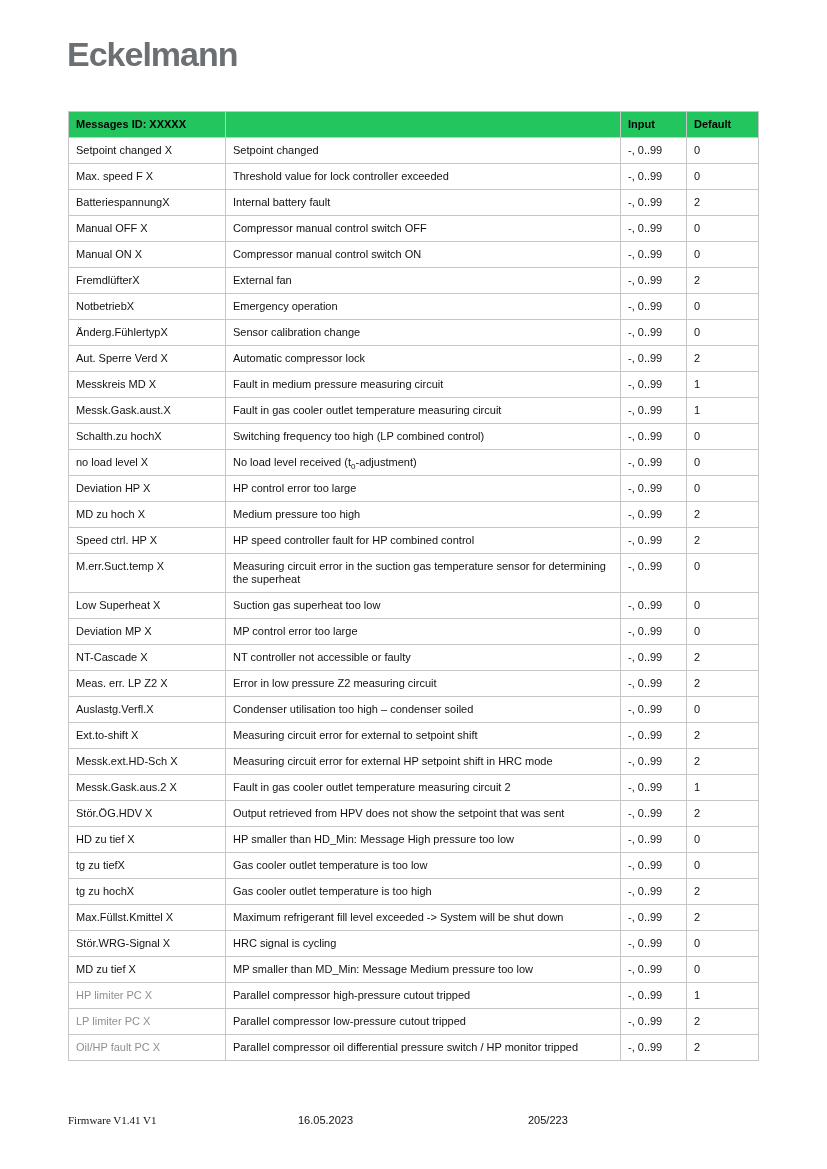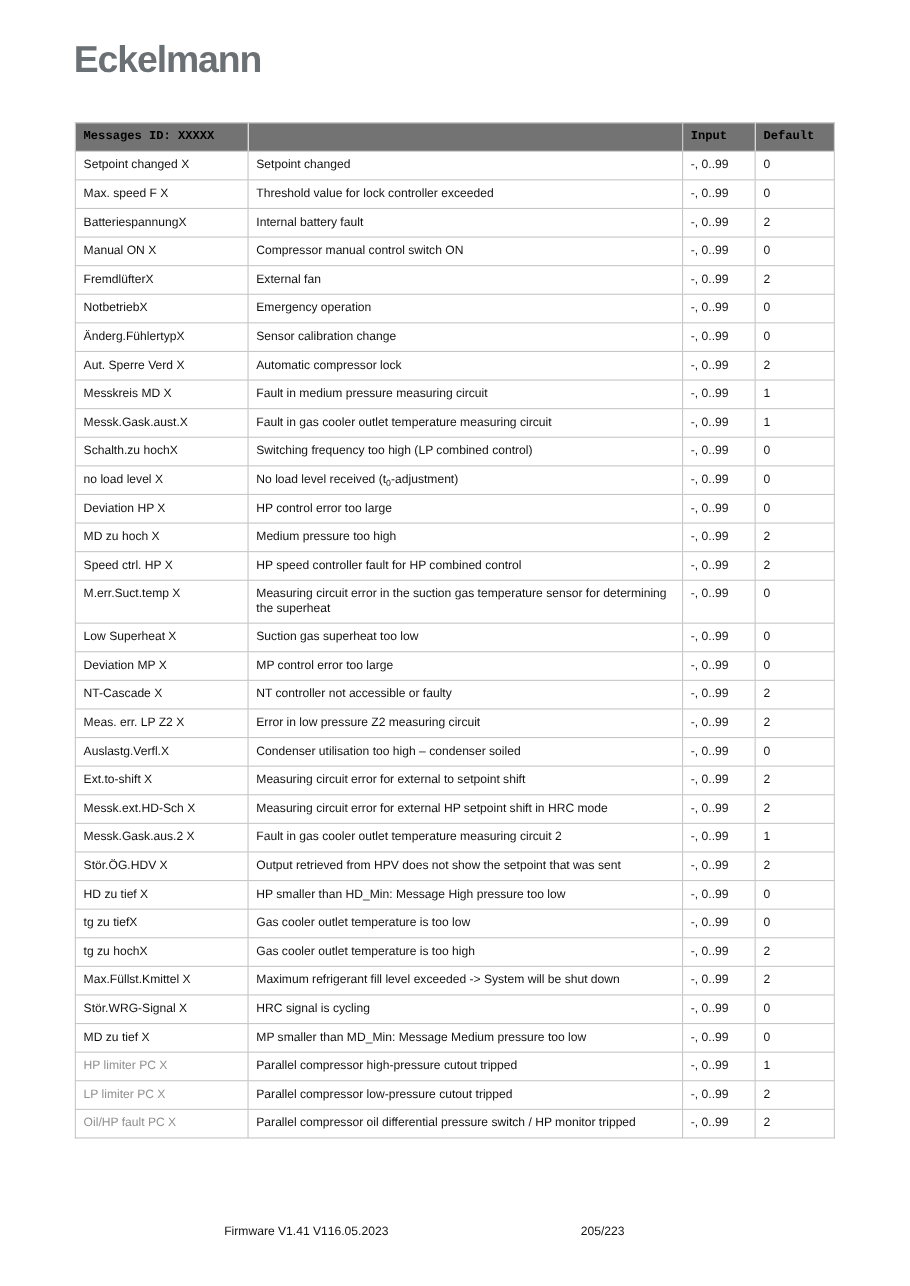--- a/index.html
+++ b/index.html
@@ -41,42 +41,41 @@
   }
   .msg-table th, .msg-table td {
     border: 1px solid #c6c6c6;
     padding: 6px 7px;
     text-align: left;
     vertical-align: top;
     line-height: 13px;
     overflow: hidden;
   }
   .msg-table th {
-    background: #737373;
+    background: #22c55e;
     font-weight: bold;
     color: #000000;
-    font-family: Liberation Mono, monospace;
   }
   .msg-table td.muted {
     color: #909090;
   }
   .msg-table sub {
     font-size: 8px;
     line-height: 0;
   }
   .footer {
     position: absolute;
     left: 68px;
     top: 1114px;
     width: 690px;
     display: flex;
     font-size: 11px;
     color: #111111;
   }
-  .footer .f-left  { flex: 1; text-align: right; }
+  .footer .f-left  { flex: 1; text-align: left; font-family: Liberation Serif, serif; }
   .footer .f-mid   { flex: 1; }
   .footer .f-right { flex: 1; }
 </style>
 </head>
 <body>
 
 <div class="page">
 
   <div class="logo">Eckelmann</div>
 
@@ -108,20 +107,26 @@
           <td>-, 0..99</td>
           <td>0</td>
         </tr>
         <tr>
           <td>BatteriespannungX</td>
           <td>Internal battery fault</td>
           <td>-, 0..99</td>
           <td>2</td>
         </tr>
         <tr>
+          <td>Manual OFF X</td>
+          <td>Compressor manual control switch OFF</td>
+          <td>-, 0..99</td>
+          <td>0</td>
+        </tr>
+        <tr>
           <td>Manual ON X</td>
           <td>Compressor manual control switch ON</td>
           <td>-, 0..99</td>
           <td>0</td>
         </tr>
         <tr>
           <td>FremdlüfterX</td>
           <td>External fan</td>
           <td>-, 0..99</td>
           <td>2</td>

